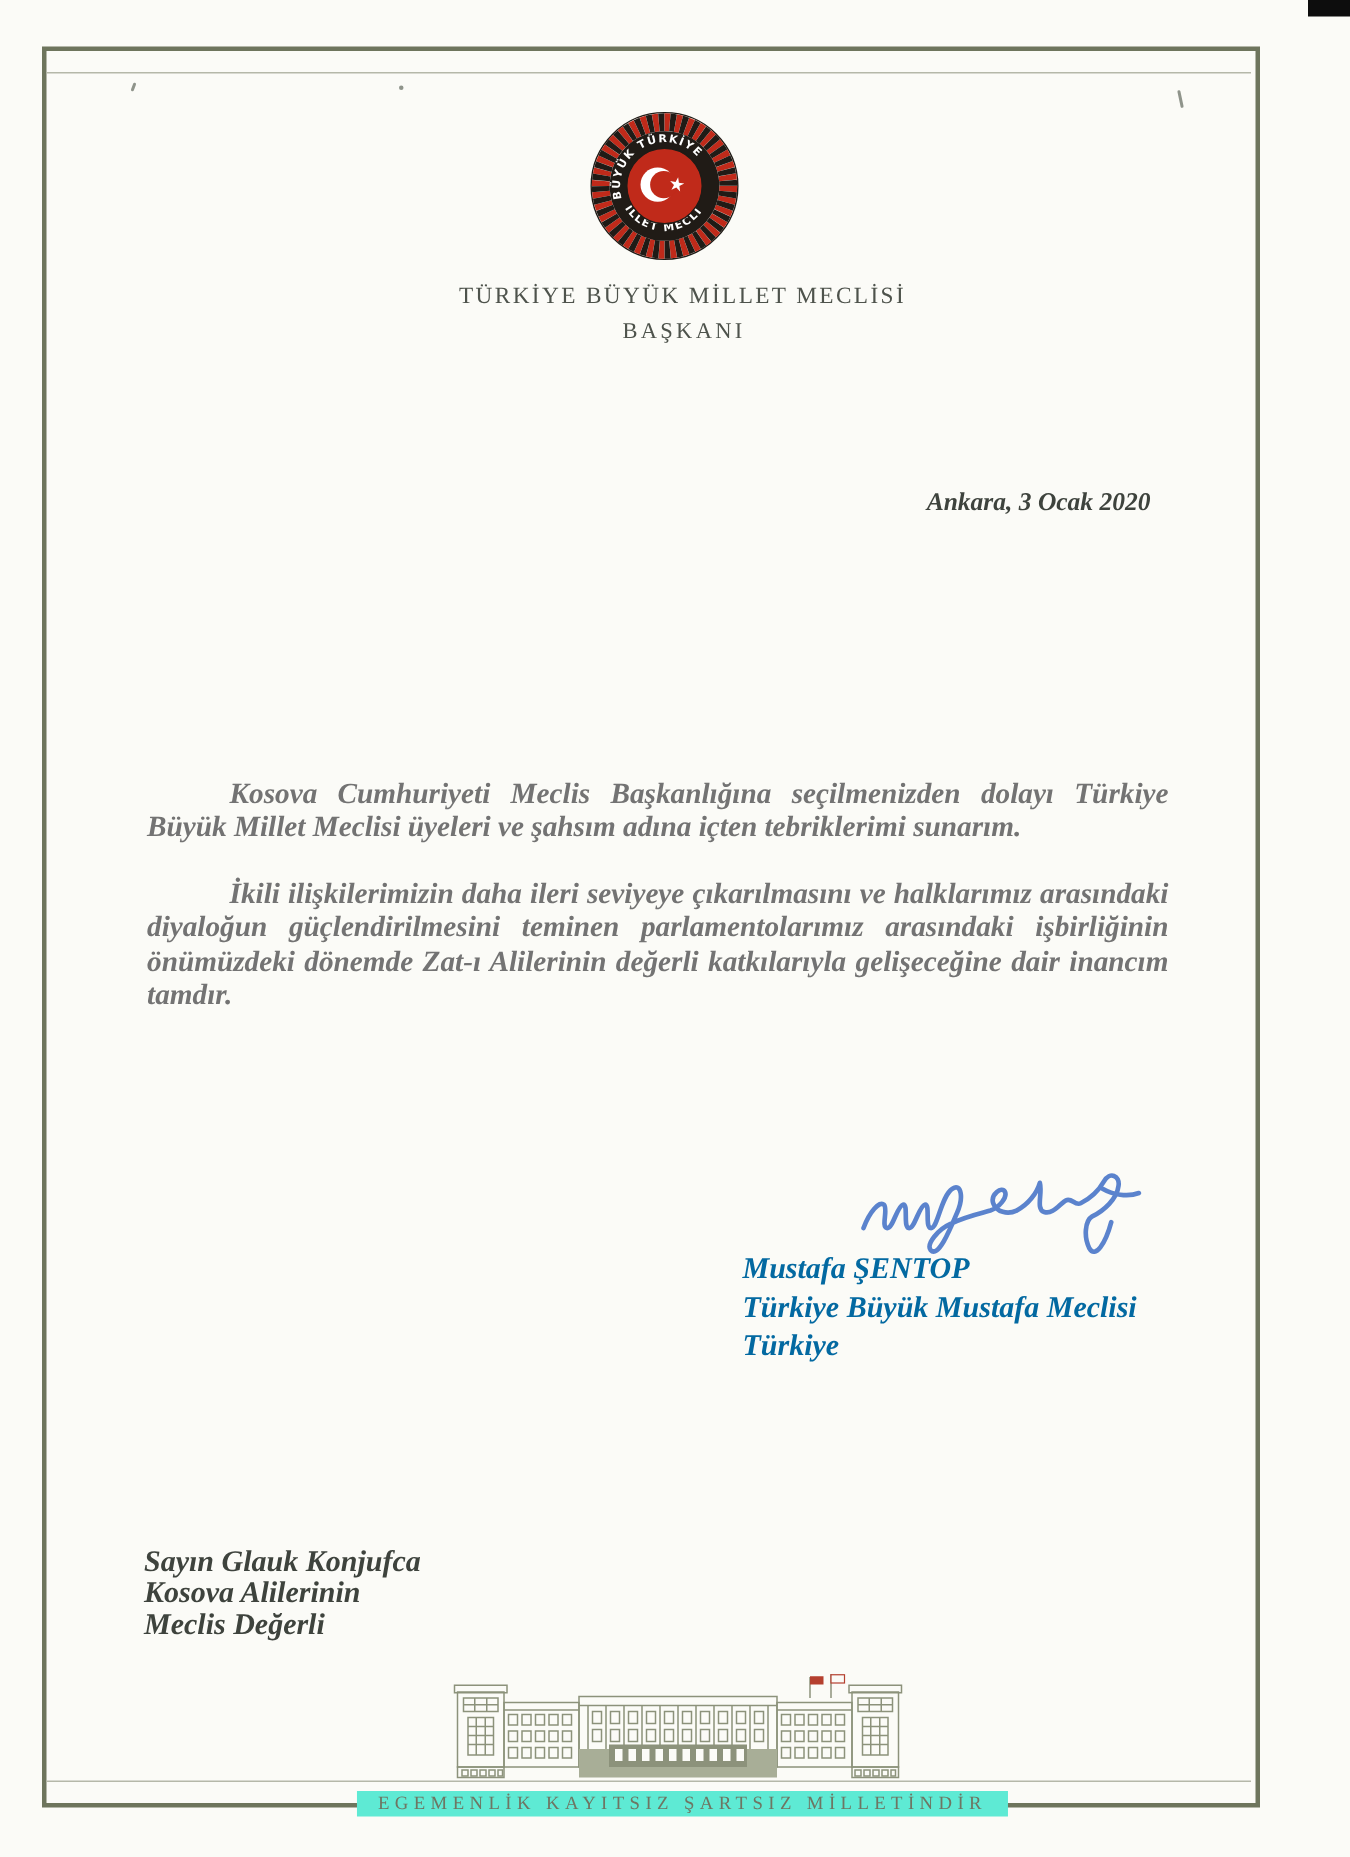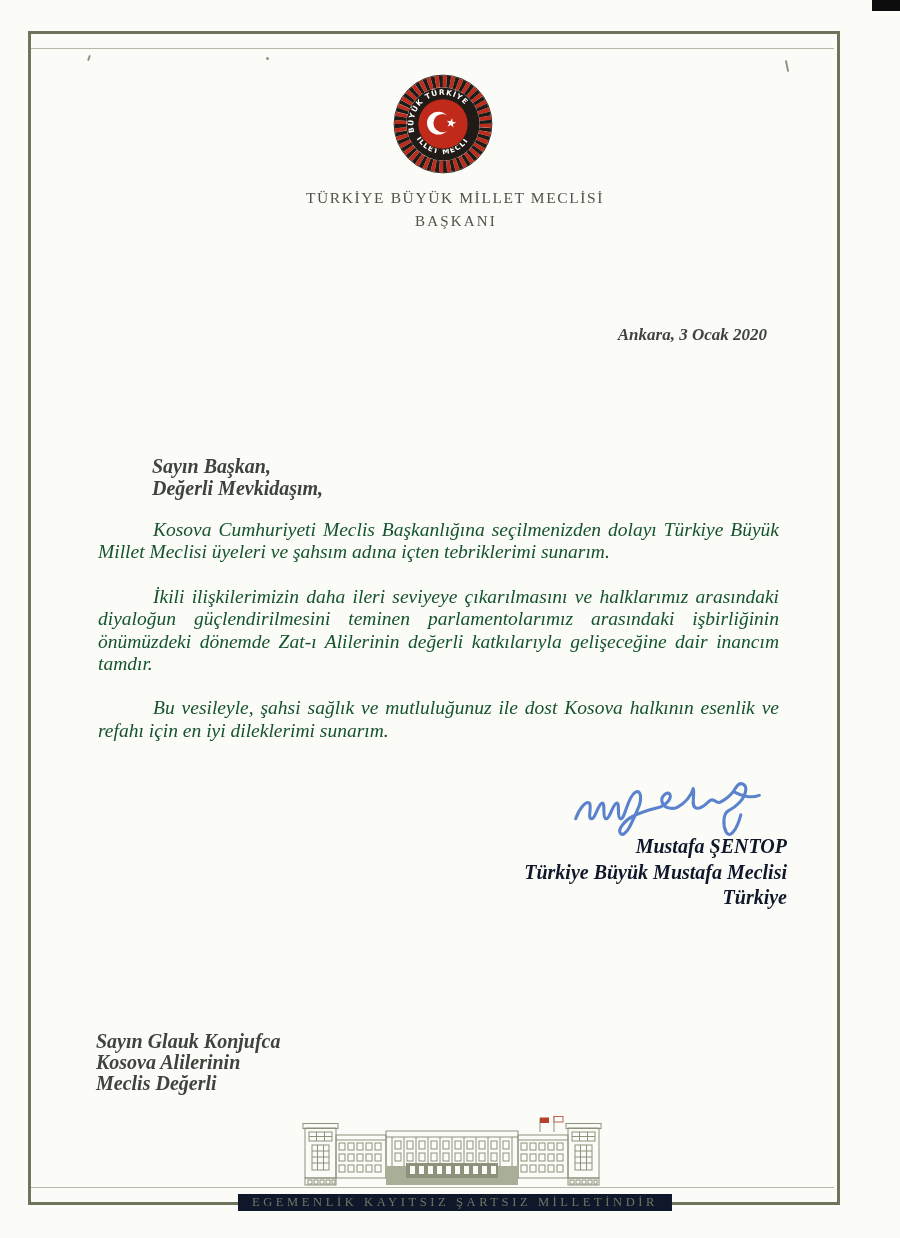--- a/index.html
+++ b/index.html
@@ -52,49 +52,49 @@
   }
   
   .salutation{
     position:absolute;left:152px;top:455px;
     font-size:20px;font-weight:bold;font-style:italic;color:#3e433d;
     line-height:22px;
   }
   
   .body-text{
     position:absolute;left:98px;top:519px;width:681px;
-    font-size:19.5px;font-weight:normal;font-style:italic;color:#14532d;
+    font-size:19.5px;font-weight:bold;font-style:italic;color:#737373;
     line-height:22.4px;text-align:justify;
   }
   .body-text p{
     margin:0 0 22px 0;text-indent:55px;
   }
   
   .sig-image{
     position:absolute;left:566px;top:774px;width:202px;height:68px;
   }
   .sig-block{
     position:absolute;left:495px;top:834px;width:292px;
-    text-align:right;
-    font-size:20px;font-weight:bold;font-style:italic;color:#0f172a;
+    text-align:left;
+    font-size:20px;font-weight:bold;font-style:italic;color:#0369a1;
     line-height:25.5px;
   }
   
   .recipient{
     position:absolute;left:96px;top:1031px;
     font-size:20px;font-weight:bold;font-style:italic;color:#3e433d;
     line-height:21px;
   }
   
   .building{
     position:absolute;left:302px;top:1114px;width:300px;height:74px;
   }
   .motto{
     position:absolute;top:1194px;left:455px;transform:translateX(-50%);
-    background:#0f172a;padding:0 14px;white-space:nowrap;
+    background:#5eead4;padding:0 14px;white-space:nowrap;
     font-size:12.5px;letter-spacing:3.6px;color:#6e7663;line-height:17px;
   }
 </style>
 </head>
 <body>
 
 <div class="page">
 
   <div class="frame"></div>
   <div class="thin-line top"></div>
@@ -132,29 +132,24 @@
     </g>
   </svg>
 
   <div class="org">
     <div class="line1">TÜRKİYE BÜYÜK MİLLET MECLİSİ</div>
     <div class="line2">BAŞKANI</div>
   </div>
 
   <div class="date">Ankara, 3 Ocak 2020</div>
 
-  <div class="salutation">
-    <div>Sayın Başkan,</div>
-    <div>Değerli Mevkidaşım,</div>
-  </div>
 
   <div class="body-text">
     <p>Kosova Cumhuriyeti Meclis Başkanlığına seçilmenizden dolayı Türkiye Büyük Millet Meclisi üyeleri ve şahsım adına içten tebriklerimi sunarım.</p>
     <p>İkili ilişkilerimizin daha ileri seviyeye çıkarılmasını ve halklarımız arasındaki diyaloğun güçlendirilmesini teminen parlamentolarımız arasındaki işbirliğinin önümüzdeki dönemde Zat-ı Alilerinin değerli katkılarıyla gelişeceğine dair inancım tamdır.</p>
-    <p>Bu vesileyle, şahsi sağlık ve mutluluğunuz ile dost Kosova halkının esenlik ve refahı için en iyi dileklerimi sunarım.</p>
   </div>
 
   <svg class="sig-image" viewBox="0 0 200 70">
     <g fill="none" stroke="#5b83cd" stroke-width="3.2" stroke-linecap="round" stroke-linejoin="round">
       <path d="M6,46
                C10,35 17,27 20,30 C23,33 18,45 22,46
                C26,47 29,31 33,30 C37,29 33,45 37,46
                C41,47 44,31 48,30 C52,29 48,45 52,46
                C57,47 59,24 67,19 C73,15 75,25 70,36
                C65,48 57,67 52,61 C49,57 57,47 66,43

